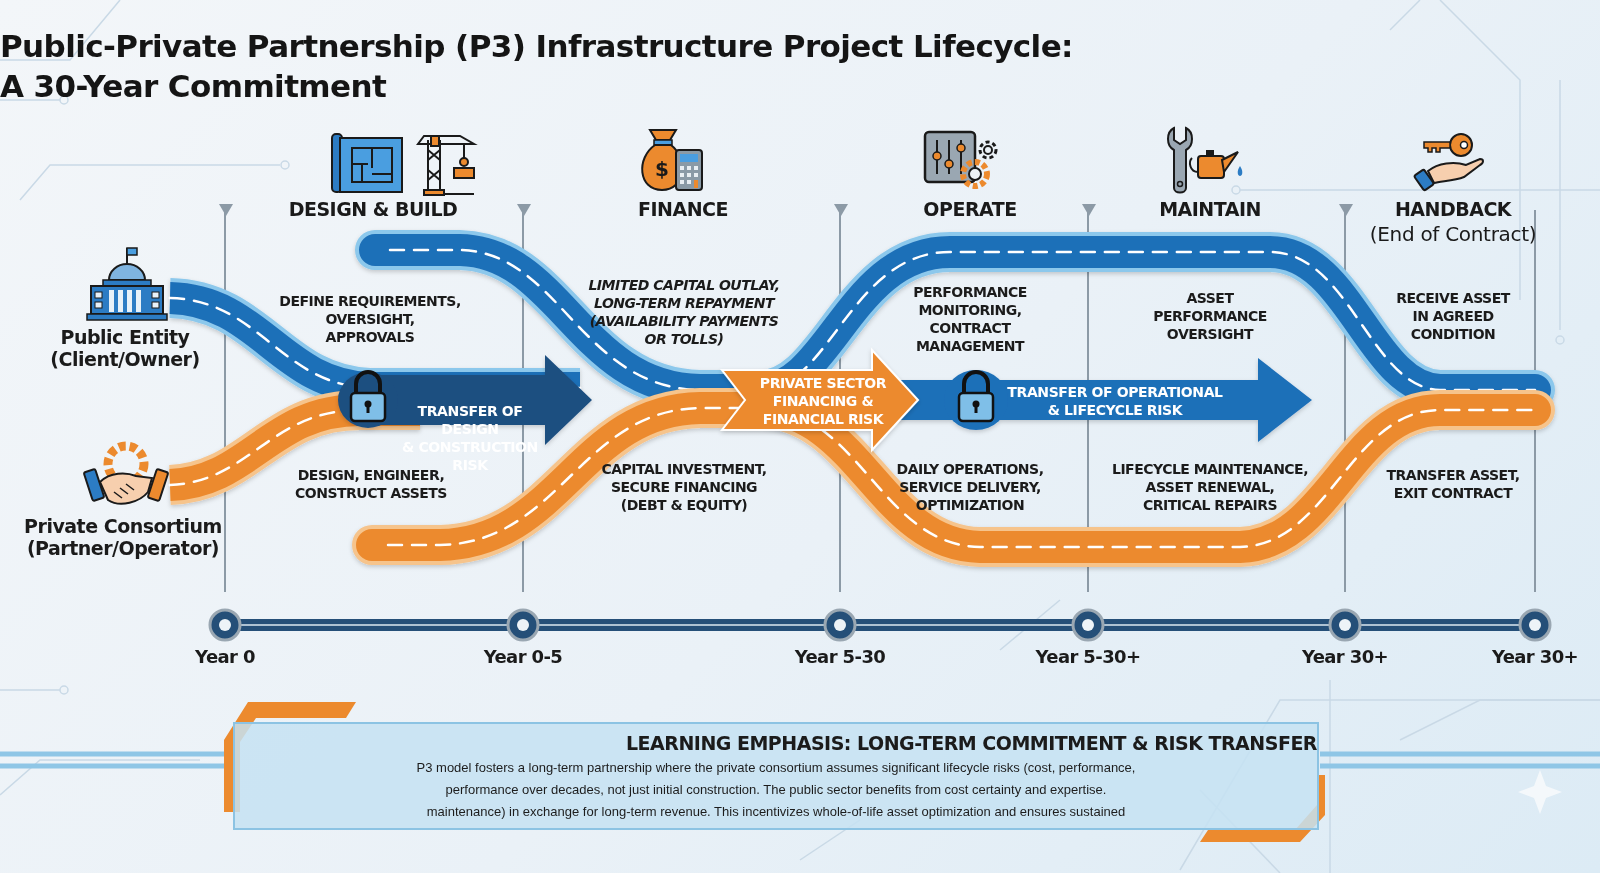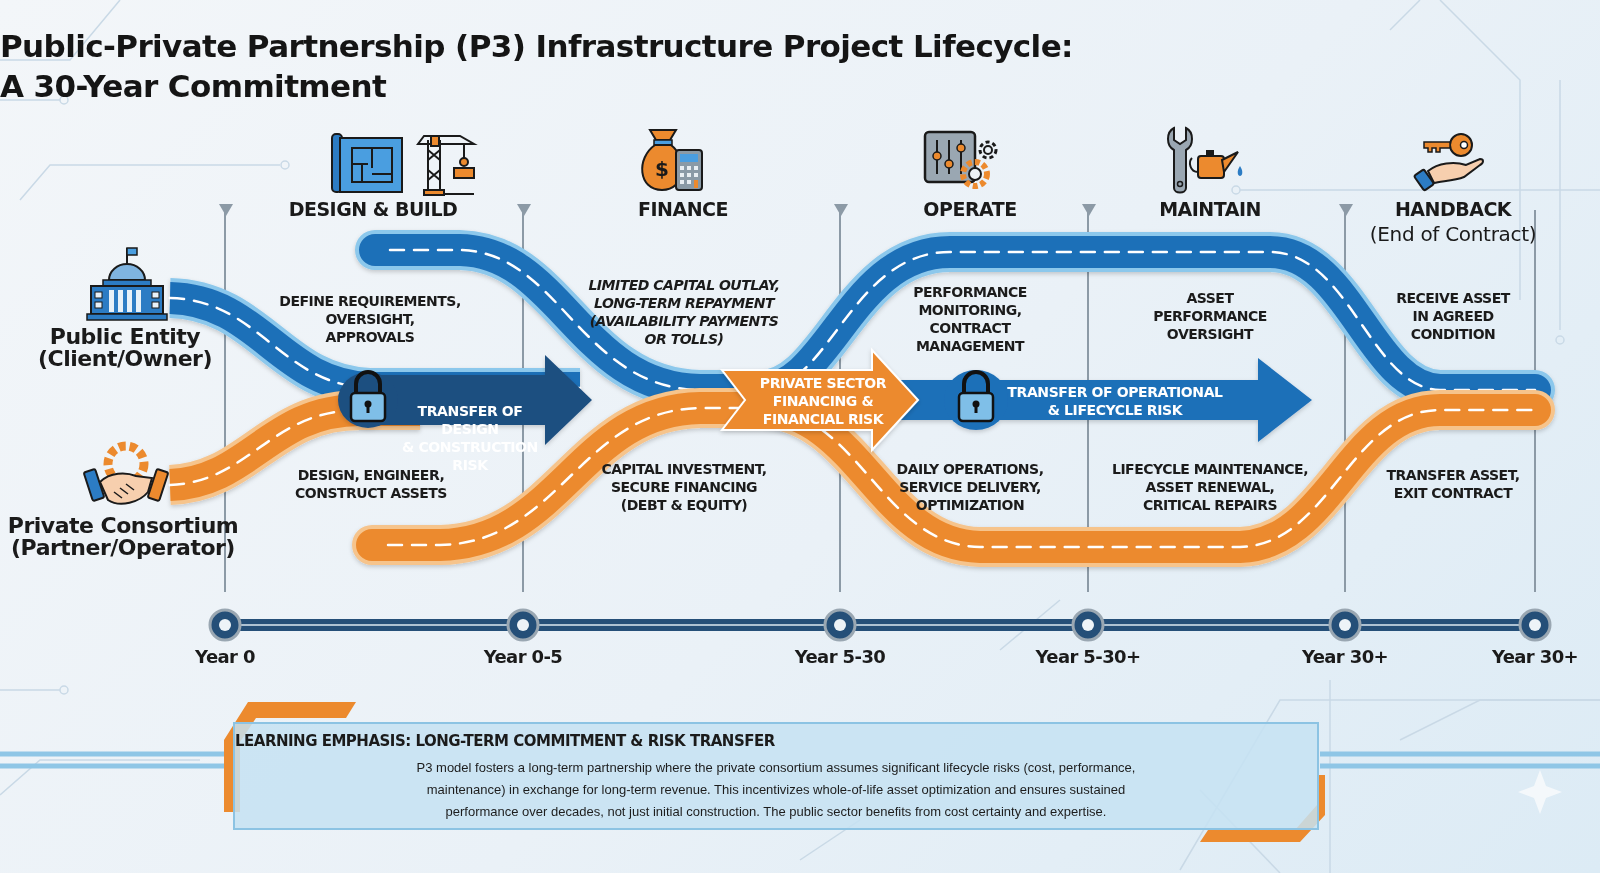--- a/index.html
+++ b/index.html
@@ -16,21 +16,21 @@
     line-height:40px; letter-spacing:-0.6px; color:#151515;
   }
   .phase-label {
     position:absolute; text-align:center; font-family:"DejaVu Sans", sans-serif;
     font-weight:bold; font-size:19px; letter-spacing:-0.5px; color:#1a1a1a;
     transform:translateX(-50%); white-space:nowrap;
   }
   .phase-sub { display:block; font-size:20px; font-weight:normal; letter-spacing:-0.3px; margin-top:2px; }
   .stake {
     position:absolute; text-align:center; font-family:"DejaVu Sans", sans-serif;
-    font-weight:bold; font-size:22px; line-height:22px; letter-spacing:-0.5px;
+    font-weight:bold; font-size:19px; line-height:22px; letter-spacing:-0.5px;
     transform:translateX(-50%); white-space:nowrap;
   }
   .cell {
     position:absolute; text-align:center; font-family:"DejaVu Sans", sans-serif;
     font-weight:bold; font-size:14px; line-height:18px; letter-spacing:-0.5px;
     color:#1b1b1b; transform:translateX(-50%); white-space:pre-line; width:260px;
   }
   .arrow-text {
     position:absolute; text-align:center; font-family:"DejaVu Sans", sans-serif;
     font-weight:bold; font-size:14px; line-height:18px; letter-spacing:-0.4px;
@@ -40,22 +40,22 @@
     position:absolute; font-family:"DejaVu Sans", sans-serif; font-weight:bold;
     font-size:18px; letter-spacing:-0.6px; transform:translateX(-50%); white-space:nowrap;
     top:638px;
     margin-top:8px;
   }
   .callout {
     position:absolute; left:233px; top:722px; width:1082px; height:104px;
     background:rgba(197,226,242,0.85); border:2px solid #8cc3e3;
   }
   .callout-title {
-    position:absolute; left:0; width:1082px; top:8px; text-align:left;
-    font-family:"DejaVu Sans", sans-serif; font-weight:bold; font-size:15px; letter-spacing:-0.5px;
+    position:absolute; left:0; width:1082px; top:8px; text-align:right;
+    font-family:"DejaVu Sans", sans-serif; font-weight:bold; font-size:19px; letter-spacing:-0.5px;
   }
   .callout-body {
     position:absolute; left:20px; width:1042px; top:33px; text-align:center;
     font-family:"Liberation Sans", sans-serif; font-size:13px; line-height:22px; color:#1d1d1d;
   }
 </style>
 </head>
 <body>
 
 <svg id="bg-svg" width="1600" height="873">
@@ -356,16 +356,16 @@
 
 <svg class="abs" style="left:0; top:0;" width="1600" height="873">
   <path d="M224 812 V740 L248 702 H356 L346 718 H256 L240 742 V812 Z" fill="#ec8a2e"></path>
   <path d="M1317 775 L1325 775 L1325 815 L1300 842 H1200 L1208 830 H1295 L1317 805 Z" fill="#ec8a2e"></path>
 </svg>
 
 <div class="callout">
   <div class="callout-title">LEARNING EMPHASIS: LONG-TERM COMMITMENT &amp; RISK TRANSFER</div>
   <div class="callout-body">
     <div>P3 model fosters a long-term partnership where the private consortium assumes significant lifecycle risks (cost, performance,</div>
+    <div>performance over decades, not just initial construction. The public sector benefits from cost certainty and expertise.</div>
     <div>maintenance) in exchange for long-term revenue. This incentivizes whole-of-life asset optimization and ensures sustained</div>
-    <div>performance over decades, not just initial construction. The public sector benefits from cost certainty and expertise.</div>
   </div>
 </div>
 
 </body></html>

